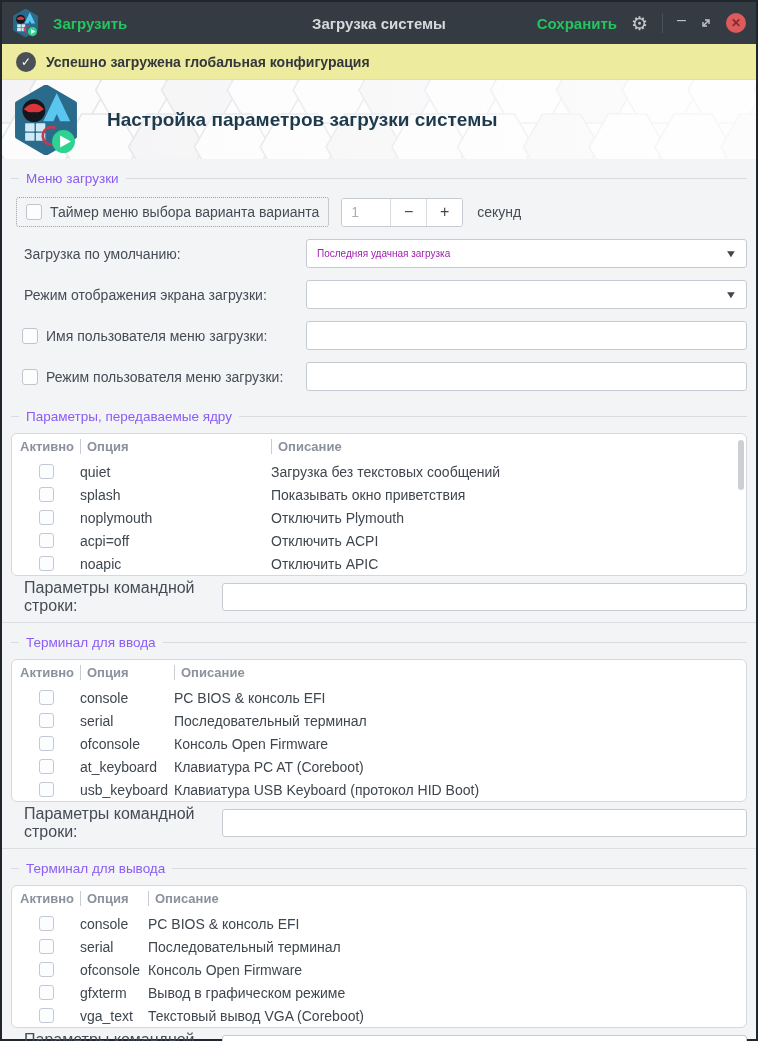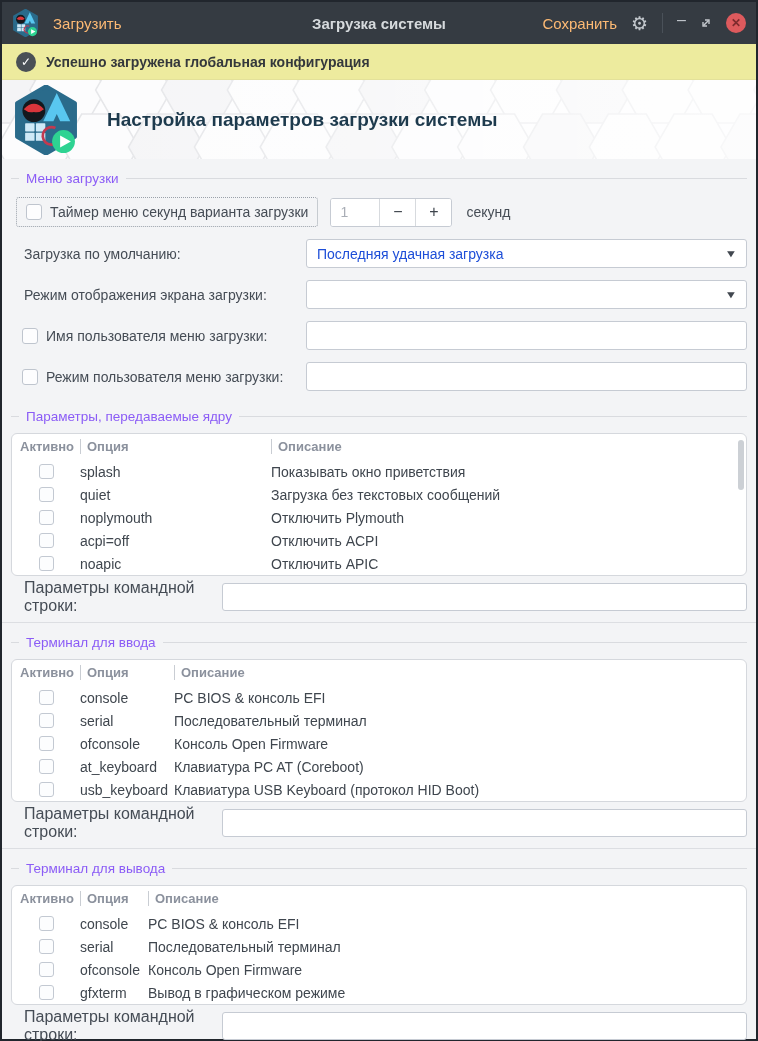--- a/index.html
+++ b/index.html
@@ -5,21 +5,21 @@
   * { margin:0; padding:0; box-sizing:border-box; }
   html,body { width:758px; height:1041px; overflow:hidden; }
   body { font-family:"Liberation Sans", sans-serif; background:#f3f4f6; }
   .window { position:absolute; inset:0; border:2px solid #21262d; background:#f3f4f6; display:flex; flex-direction:column; }
 
   
   .titlebar { height:42px; background:#353b42; display:flex; align-items:center; position:relative; flex:0 0 auto; padding:0 10px; }
   .tb-left { display:flex; align-items:center; gap:14px; z-index:2; }
   .tb-title { position:absolute; left:0; right:0; text-align:center; color:#d6dadd; font-weight:bold; font-size:15px; z-index:1; }
   .tb-right { margin-left:auto; display:flex; align-items:center; gap:14px; z-index:2; }
-  .tb-btn { background:none; border:none; color:#fdba74; font-size:15px; font-family:inherit; cursor:pointer; }
+  .tb-btn { background:none; border:none; color:#22c55e; font-size:15px; font-family:inherit; cursor:pointer;font-weight:bold; }
   .gear { color:#c3c8cd; font-size:19px; line-height:1; }
   .tb-sep { width:1px; height:20px; background:#4a5159; }
   .tb-min { color:#c3c8cd; font-size:16px; line-height:1; padding-bottom:6px; }
   .tb-close { width:20px; height:20px; border-radius:50%; background:#dd5a5d; color:#7e2a2d; display:flex; align-items:center; justify-content:center; font-size:12px; font-weight:bold; }
 
   
   .notification { height:36px; background:#edeb9e; display:flex; align-items:center; gap:10px; padding:0 14px; flex:0 0 auto; border-bottom:1px solid #e3e19a; }
   .notif-circle { width:20px; height:20px; border-radius:50%; background:#4a5056; color:#fff; display:flex; align-items:center; justify-content:center; font-size:12px; flex:0 0 auto; }
   .notif-text { color:#34383c; font-weight:bold; font-size:14px; }
 
@@ -43,21 +43,21 @@
   .lbl { color:#454c55; font-size:14px; white-space:nowrap; }
   .spinbox { display:flex; align-items:stretch; height:29px; border:1px solid #c6cbd3; border-radius:3px; background:#fff; margin-left:12px; overflow:hidden; }
   .spin-value { width:48px; border:none; outline:none; background:#fff; color:#a9aeb6; font-size:14px; font-family:inherit; padding-left:9px; }
   .spin-btn { width:36px; background:#fff; border:none; border-left:1px solid #d7dade; color:#3e444c; font-size:16px; cursor:pointer; font-family:inherit; }
   .unit { color:#454c55; font-size:14px; margin-left:14px; }
 
   .form-row { display:flex; align-items:center; margin-top:12px; height:29px; }
   .form-label { width:295px; padding-left:13px; color:#454c55; font-size:14px; flex:0 0 auto; }
   .check-label { width:295px; padding-left:11px; display:flex; align-items:center; gap:8px; flex:0 0 auto; }
   .dropdown { flex:1; height:29px; border:1px solid #c6cbd3; border-radius:3px; background:#fff; display:flex; align-items:center; padding:0 10px; }
-  .dd-text { flex:1; color:#1d4ed8; font-size:14px; }
+  .dd-text { flex:1; color:#a21caf; font-size:10px; }
   .dd-arrow { color:#41474f; font-size:10px; transform:scaleX(1.3); }
   .text-input { flex:1; height:29px; border:1px solid #c6cbd3; border-radius:3px; background:#fff; font-family:inherit; font-size:14px; color:#3f464e; padding:0 8px; outline:none; }
 
   .tablebox { position:relative; margin-top:9px; border:1px solid #d5d8dd; border-radius:6px; background:#fff; }
   .trow { display:grid; align-items:center; height:23px; }
   .thead { height:26px; border-bottom:1px solid #fff; }
   .t1 .trow { grid-template-columns:68px 191px 1fr; }
   .t2 .trow { grid-template-columns:68px 94px 1fr; }
   .t3 .trow { grid-template-columns:68px 68px 1fr; }
   .th { color:#8b919d; font-size:13px; font-weight:bold; display:flex; align-items:center; height:100%; white-space:nowrap; }
@@ -210,21 +210,21 @@
 
     <div class="legend">
       <span class="ll"></span>
         <span class="lt">Меню загрузки</span>
         <span class="lr"></span>
     </div>
 
     <div class="timer-row">
       <div class="dotted-box">
         <span class="checkbox"></span>
-        <span class="lbl">Таймер меню секунд варианта загрузки</span>
+        <span class="lbl">Таймер меню выбора варианта варианта</span>
       </div>
       <div class="spinbox">
         <input class="spin-value" disabled="" value="1" style="">
         <button class="spin-btn">−</button>
         <button class="spin-btn">+</button>
       </div>
       <span class="unit">секунд</span>
     </div>
 
     <div class="form-row">
@@ -274,29 +274,29 @@
           </span>
         <span class="th">
             <span class="vline"></span>
             <span>Описание</span>
           </span>
       </div>
       <div class="trow">
         <span class="td-check">
             <span class="row-checkbox"></span>
           </span>
+        <span class="td-opt">quiet</span>
+        <span class="td-desc">Загрузка без текстовых сообщений</span>
+      </div>
+      <div class="trow">
+        <span class="td-check">
+            <span class="row-checkbox"></span>
+          </span>
         <span class="td-opt">splash</span>
         <span class="td-desc">Показывать окно приветствия</span>
-      </div>
-      <div class="trow">
-        <span class="td-check">
-            <span class="row-checkbox"></span>
-          </span>
-        <span class="td-opt">quiet</span>
-        <span class="td-desc">Загрузка без текстовых сообщений</span>
       </div>
       <div class="trow">
         <span class="td-check">
             <span class="row-checkbox"></span>
           </span>
         <span class="td-opt">noplymouth</span>
         <span class="td-desc">Отключить Plymouth</span>
       </div>
       <div class="trow">
         <span class="td-check">
@@ -423,20 +423,27 @@
         <span class="td-opt">ofconsole</span>
         <span class="td-desc">Консоль Open Firmware</span>
       </div>
       <div class="trow">
         <span class="td-check">
             <span class="row-checkbox"></span>
           </span>
         <span class="td-opt">gfxterm</span>
         <span class="td-desc">Вывод в графическом режиме</span>
       </div>
+      <div class="trow">
+        <span class="td-check">
+            <span class="row-checkbox"></span>
+          </span>
+        <span class="td-opt">vga_text</span>
+        <span class="td-desc">Текстовый вывод VGA (Coreboot)</span>
+      </div>
     </div>
 
     <div class="cmd-row">
       <span class="cmd-label">Параметры командной строки:</span>
       <input class="cmd-input" value="" style="">
     </div>
 
   </div>
 </div>
 

